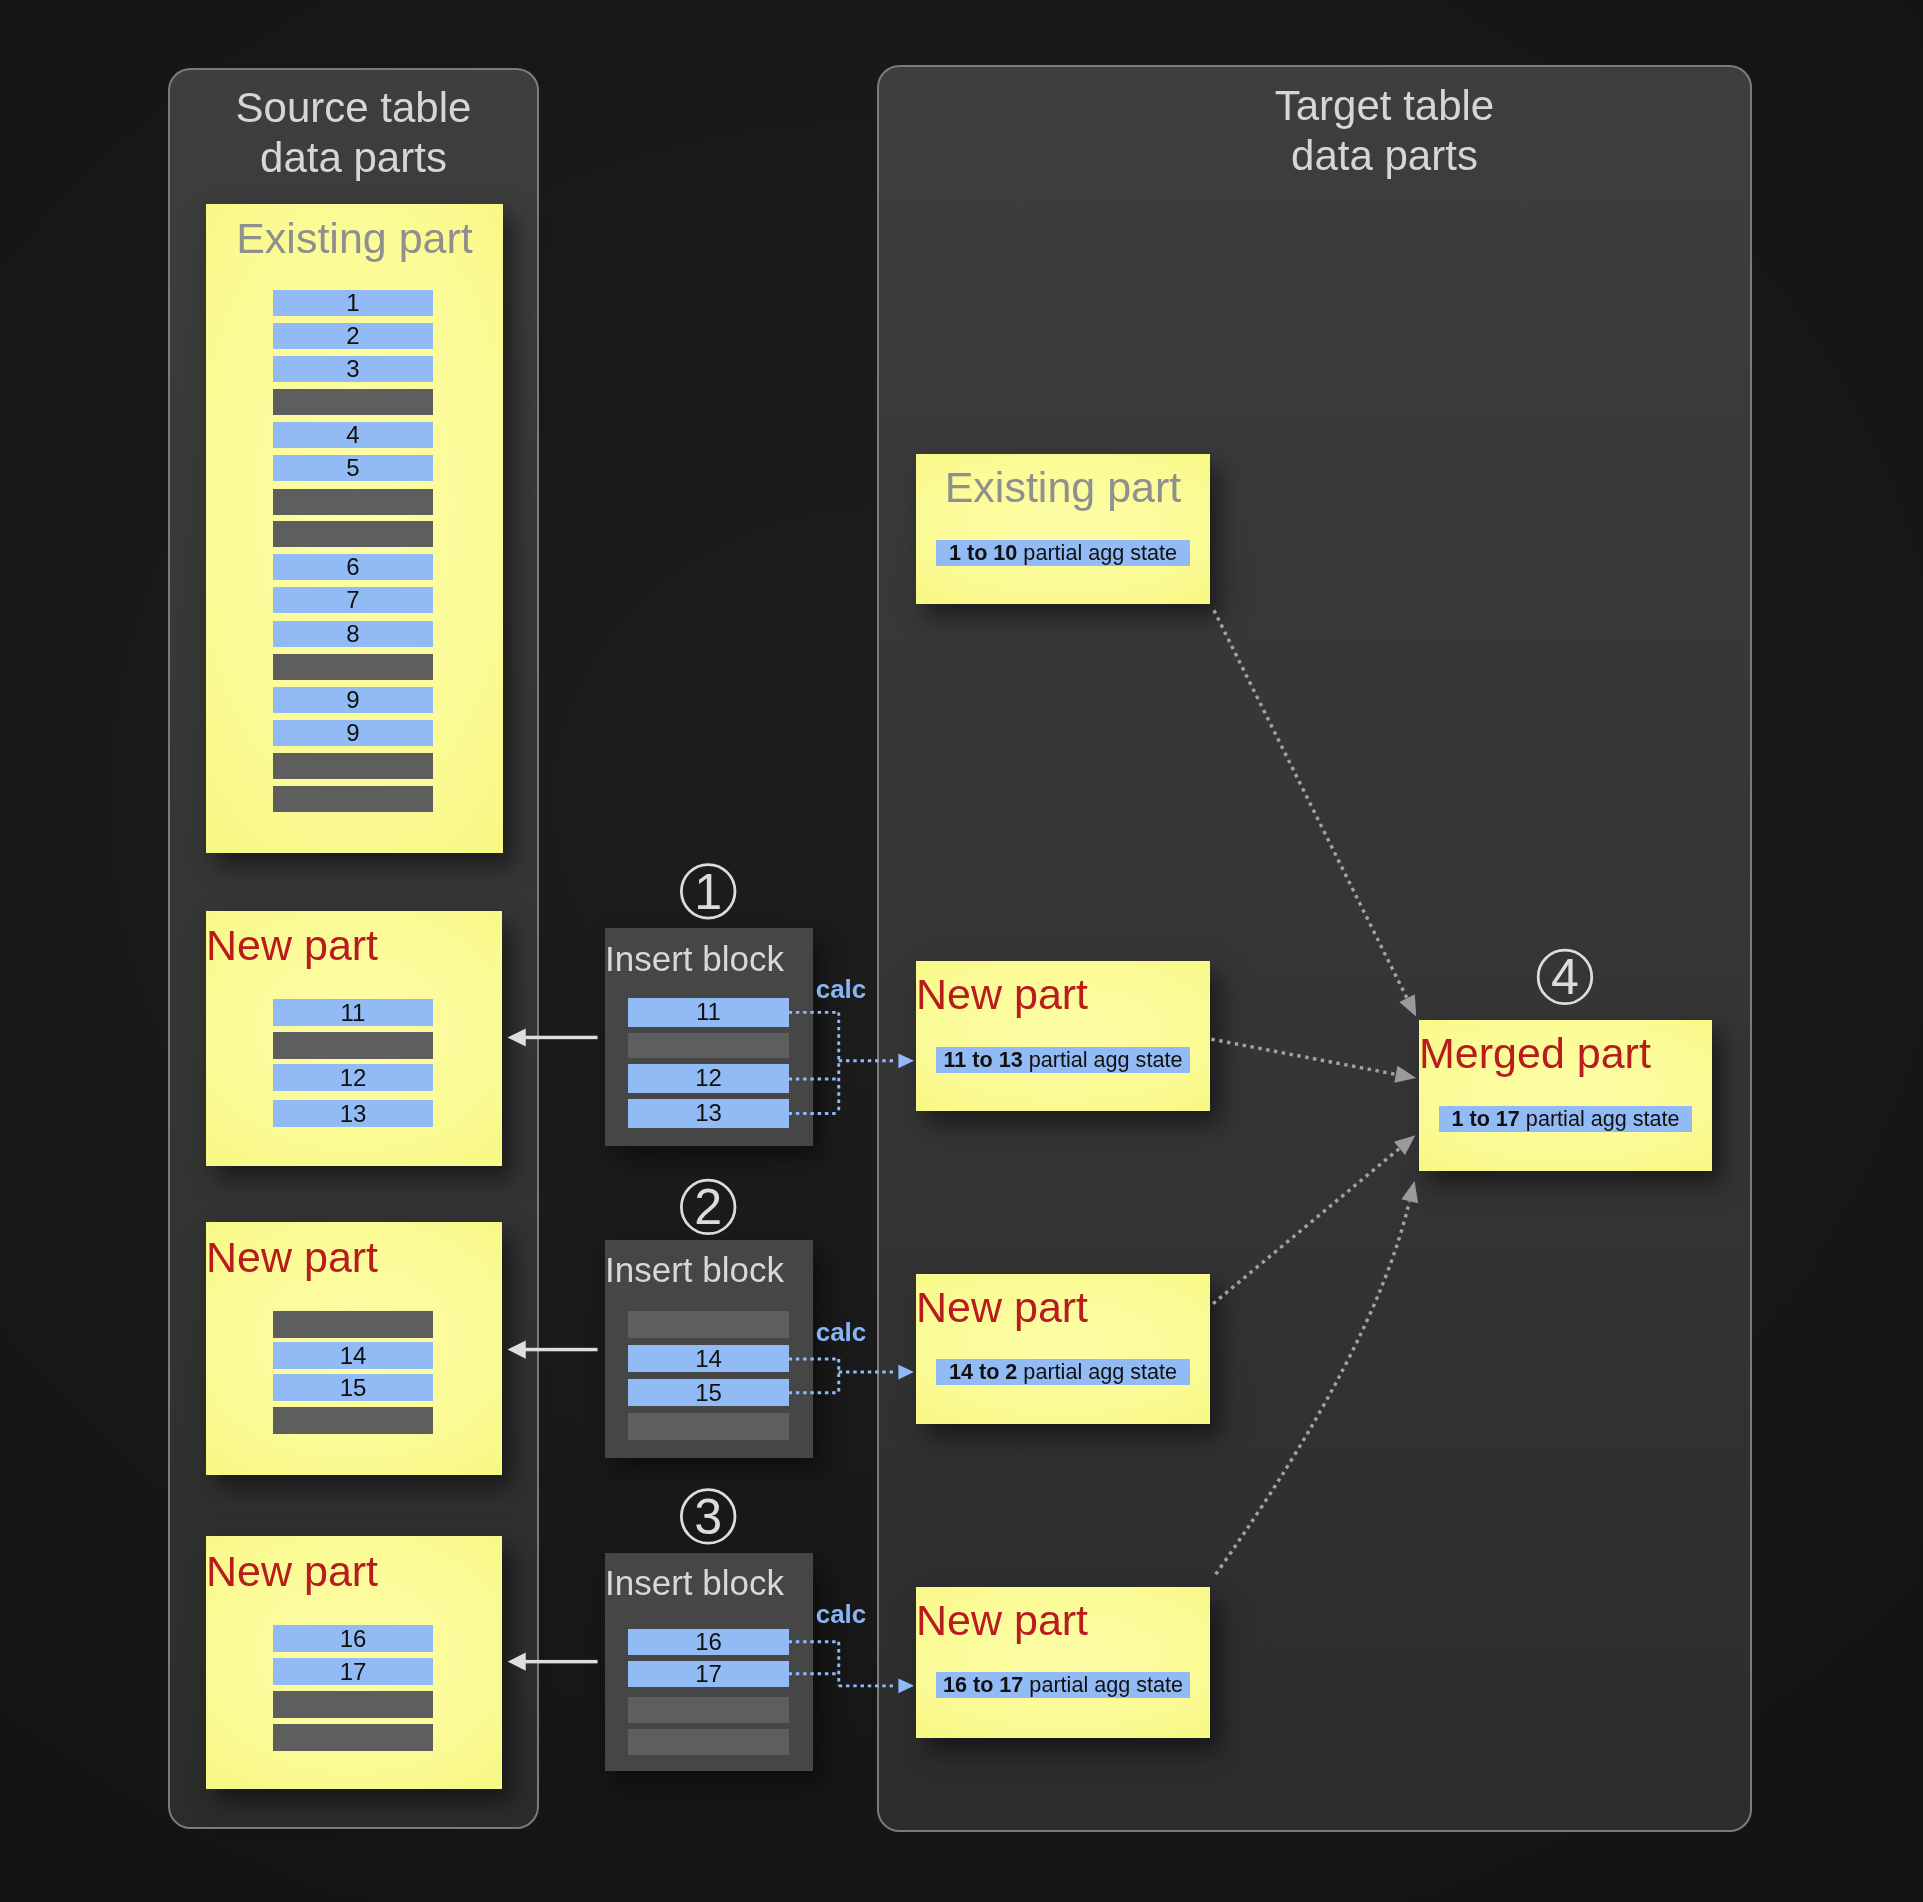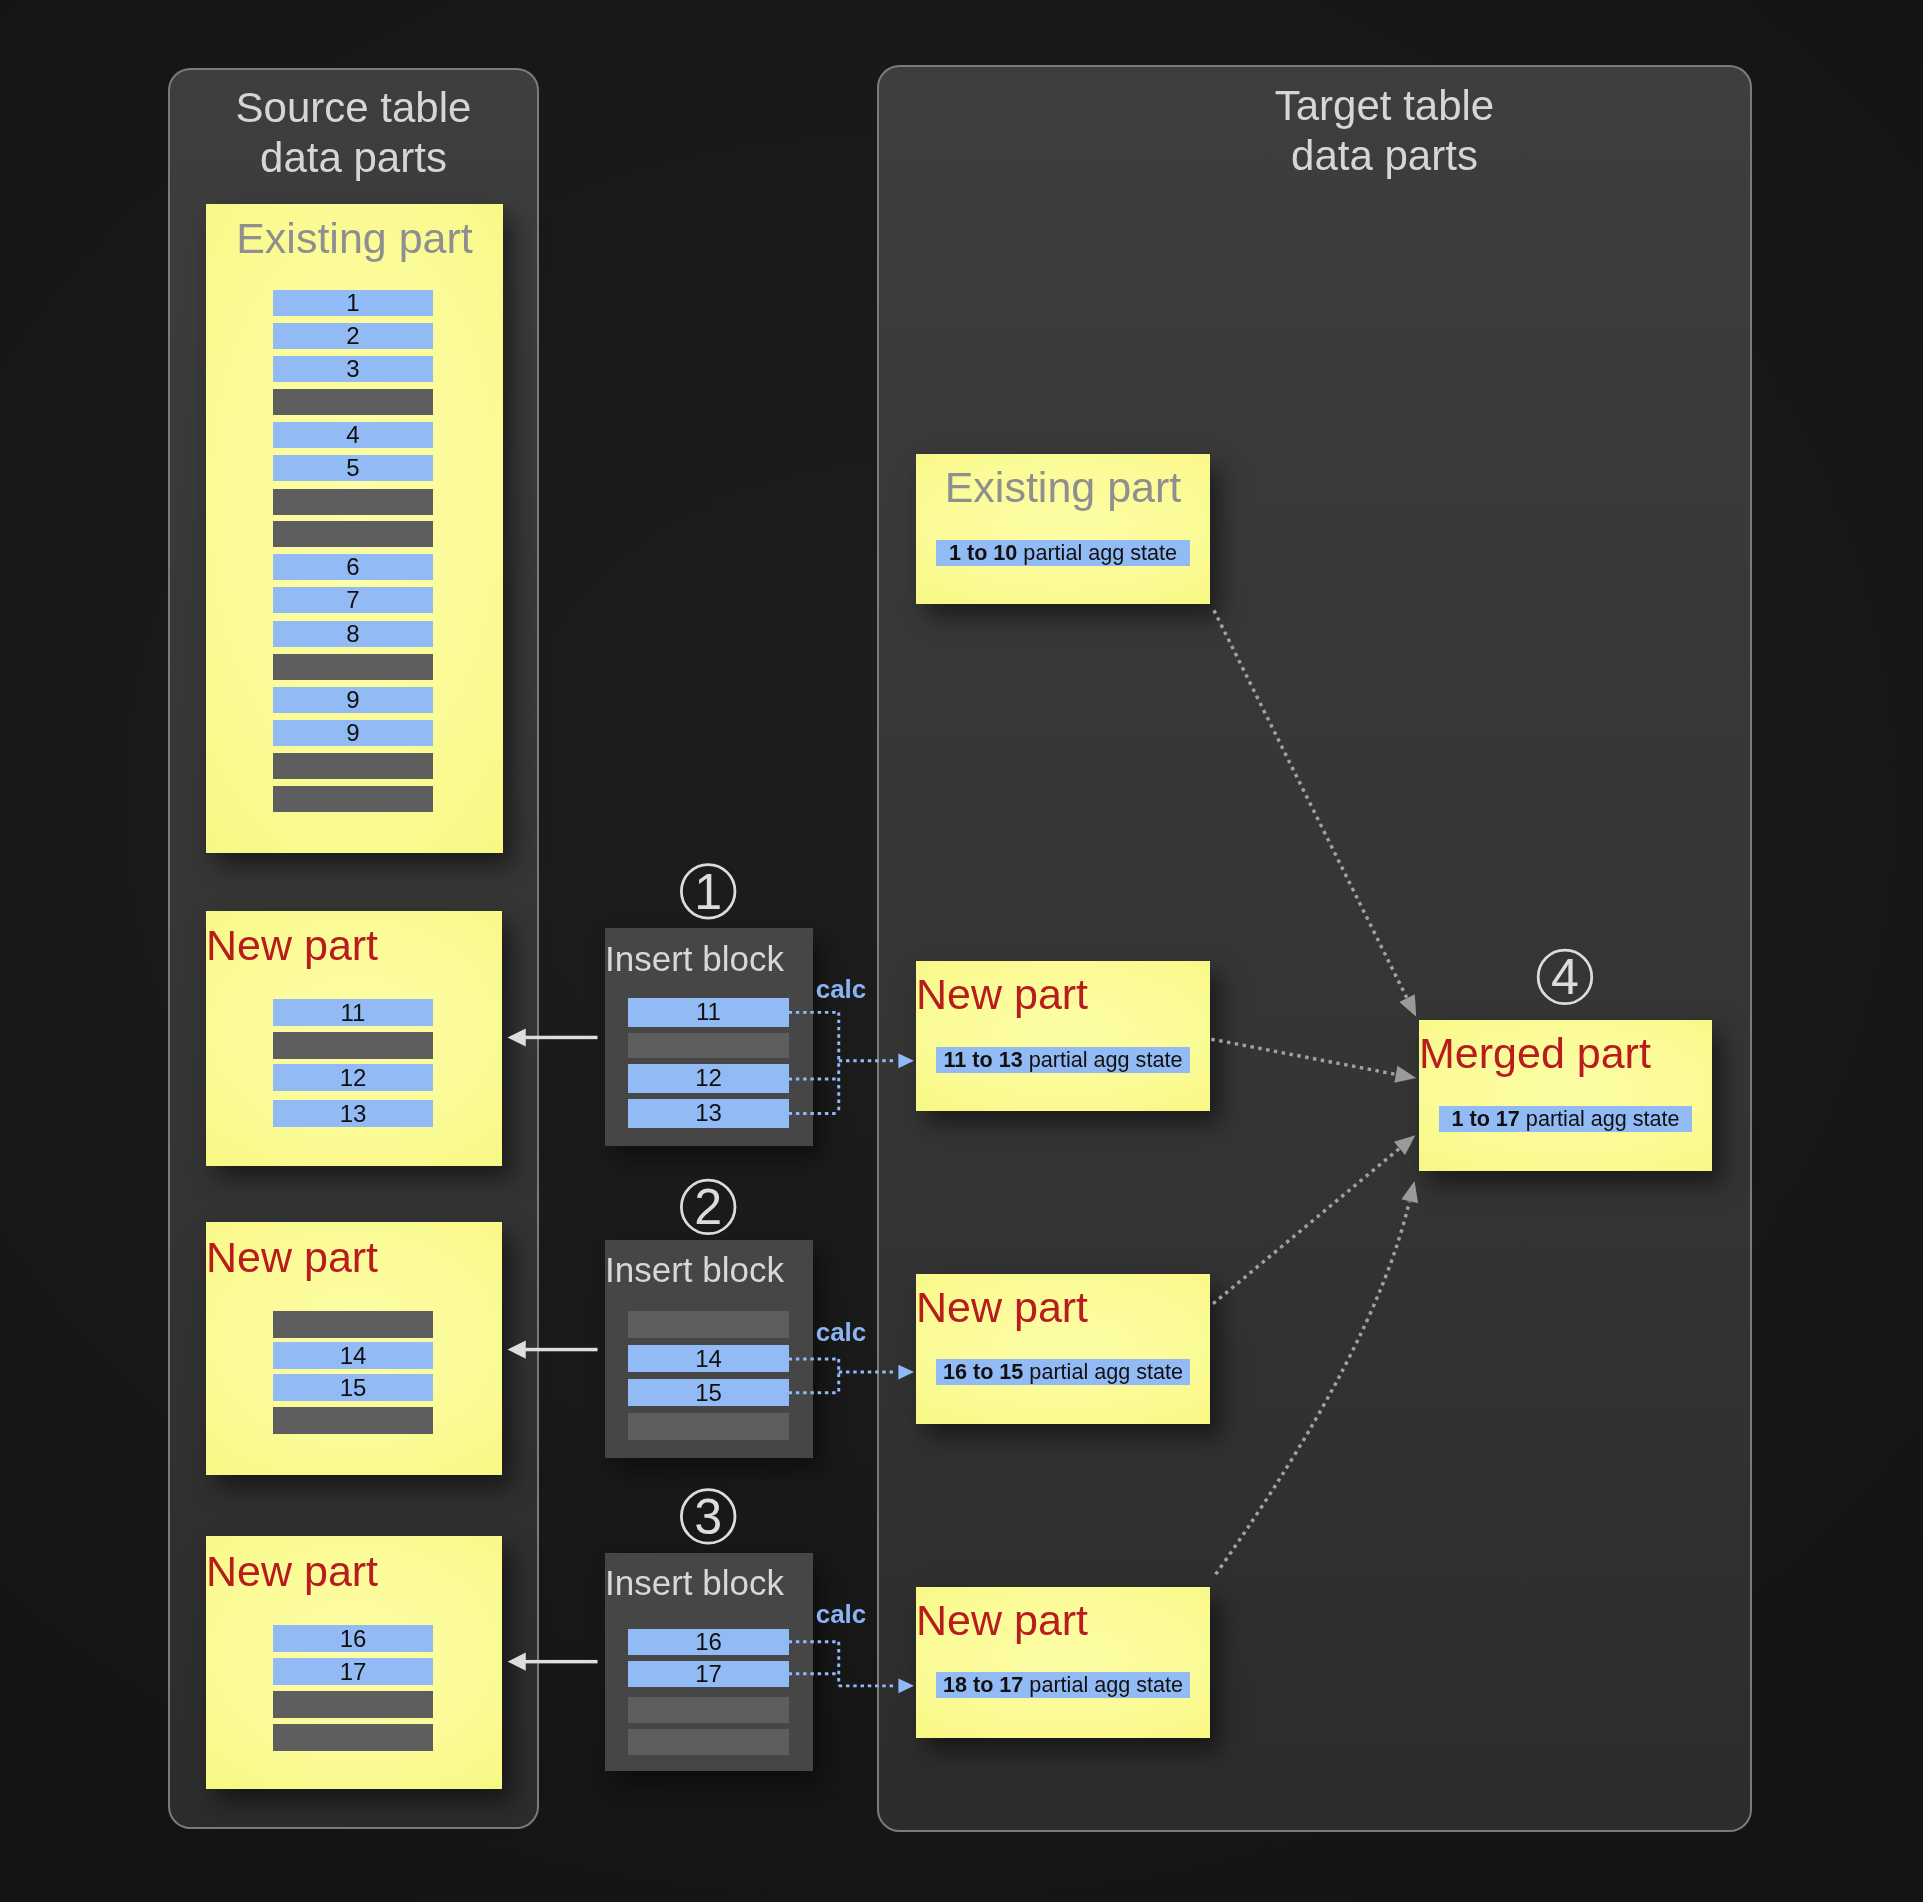--- a/index.html
+++ b/index.html
@@ -84,24 +84,24 @@
 <div class="bar bgray" style="left:628px;top:1697px;width:161px;height:26px;"></div>
 <div class="bar bgray" style="left:628px;top:1729px;width:161px;height:26px;"></div>
 <div class="note" style="left:916px;top:454px;width:294px;height:150px;"></div>
 <div class="gtitle" style="left:916px;top:466px;width:294px;">Existing part</div>
 <div class="agg" style="left:936px;top:540px;width:254px;height:26px;"><b>1 to 10</b>&nbsp;partial agg state</div>
 <div class="note" style="left:916px;top:961px;width:294px;height:150px;"></div>
 <div class="ntitle" style="left:916px;top:973px;width:294px;">New part</div>
 <div class="agg" style="left:936px;top:1047px;width:254px;height:26px;"><b>11 to 13</b>&nbsp;partial agg state</div>
 <div class="note" style="left:916px;top:1274px;width:294px;height:150px;"></div>
 <div class="ntitle" style="left:916px;top:1286px;width:294px;">New part</div>
-<div class="agg" style="left:936px;top:1359px;width:254px;height:26px;"><b>16 to 15</b>&nbsp;partial agg state</div>
+<div class="agg" style="left:936px;top:1359px;width:254px;height:26px;"><b>14 to 2</b>&nbsp;partial agg state</div>
 <div class="note" style="left:916px;top:1587px;width:294px;height:151px;"></div>
 <div class="ntitle" style="left:916px;top:1599px;width:294px;">New part</div>
-<div class="agg" style="left:936px;top:1672px;width:254px;height:26px;"><b>18 to 17</b>&nbsp;partial agg state</div>
+<div class="agg" style="left:936px;top:1672px;width:254px;height:26px;"><b>16 to 17</b>&nbsp;partial agg state</div>
 <div class="note" style="left:1419px;top:1020px;width:293px;height:151px;"></div>
 <div class="ntitle" style="left:1419px;top:1032px;width:293px;">Merged part</div>
 <div class="agg" style="left:1439px;top:1106px;width:253px;height:26px;"><b>1 to 17</b>&nbsp;partial agg state</div>
 <div class="calc" style="left:798px;top:976px;width:86px;">calc</div>
 <div class="calc" style="left:798px;top:1319px;width:86px;">calc</div>
 <div class="calc" style="left:798px;top:1601px;width:86px;">calc</div>
 <svg class="ov" width="1923" height="1902" viewBox="0 0 2224 2200">
     <circle cx="819" cy="1031" r="31" fill="none" stroke="#dcdcdc" stroke-width="3.2"></circle>
     <text x="819" y="1051" font-size="58" fill="#dcdcdc" text-anchor="middle" font-family="Liberation Sans, sans-serif">1</text>
     <circle cx="819" cy="1396" r="31" fill="none" stroke="#dcdcdc" stroke-width="3.2"></circle>

